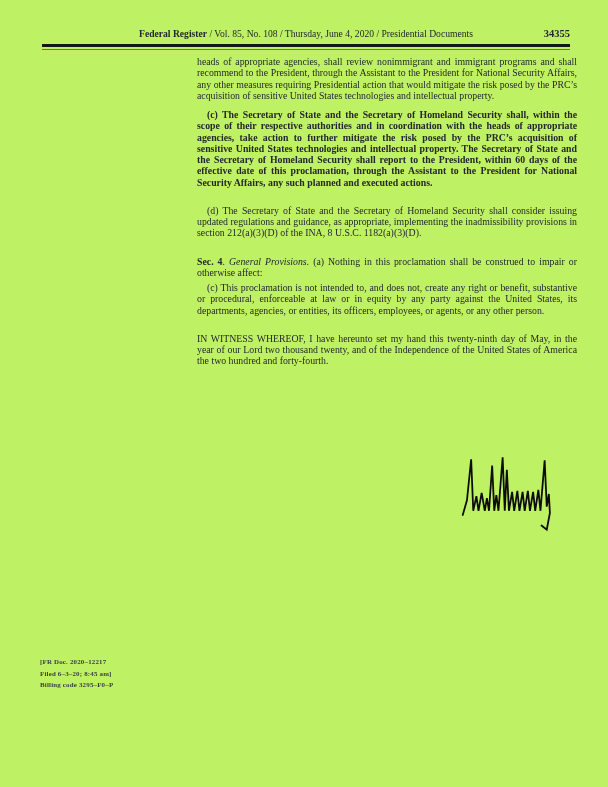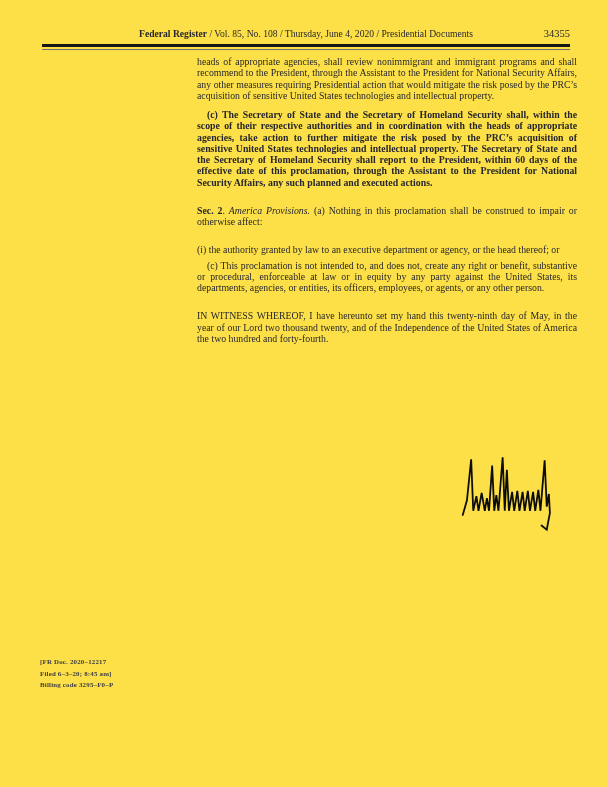--- a/index.html
+++ b/index.html
@@ -4,21 +4,21 @@
 <style>
   html, body {
     margin: 0;
     padding: 0;
     background: #ffffff;
   }
   .page {
     position: relative;
     width: 608px;
     height: 787px;
-    background: #fde047;
+    background: #bef264;
     font-family: "Liberation Serif", serif;
     color: #26262c;
     overflow: hidden;
   }
   
   .header-row {
     position: absolute;
     top: 27px;
     left: 42px;
     width: 528px;
@@ -27,21 +27,21 @@
     line-height: 14px;
     text-align: center;
     white-space: nowrap;
   }
   .journal-name { font-weight: bold; }
   .header-citation { font-weight: normal; }
   .page-number {
     position: absolute;
     right: 0;
     top: 0;
-    font-weight: normal;
+    font-weight: bold;
     font-size: 10.5px;
     line-height: 14px;
   }
   .rule-thick {
     position: absolute;
     top: 44px;
     left: 42px;
     width: 528px;
     height: 2.5px;
     background: #161616;
@@ -104,22 +104,22 @@
   <div class="header-row">
     <span class="journal-name">Federal Register</span><span class="header-citation"> / Vol. 85, No. 108 / Thursday, June 4, 2020 / Presidential Documents</span>
     <span class="page-number">34355</span>
   </div>
   <div class="rule-thick"></div>
   <div class="rule-thin"></div>
 
   <div class="body-col">
     <p class="p-flush first">heads of appropriate agencies, shall review nonimmigrant and immigrant programs and shall recommend to the President, through the Assistant to the President for National Security Affairs, any other measures requiring Presidential action that would mitigate the risk posed by the PRC’s acquisition of sensitive United States technologies and intellectual property.</p>
     <p class="p-indent mt8">(c) The Secretary of State and the Secretary of Homeland Security shall, within the scope of their respective authorities and in coordination with the heads of appropriate agencies, take action to further mitigate the risk posed by the PRC’s acquisition of sensitive United States technologies and intellectual property. The Secretary of State and the Secretary of Homeland Security shall report to the President, within 60 days of the effective date of this proclamation, through the Assistant to the President for National Security Affairs, any such planned and executed actions.</p>
-    <p class="p-flush"><span class="seg-bold">Sec. 2</span><span>. </span><span class="seg-italic">America Provisions.</span><span> (a) Nothing in this proclamation shall be construed to impair or otherwise affect:</span></p>
-    <p class="p-romanette">(i) the authority granted by law to an executive department or agency, or the head thereof; or</p>
+    <p class="p-indent">(d) The Secretary of State and the Secretary of Homeland Security shall consider issuing updated regulations and guidance, as appropriate, implementing the inadmissibility provisions in section 212(a)(3)(D) of the INA, 8 U.S.C. 1182(a)(3)(D).</p>
+    <p class="p-flush"><span class="seg-bold">Sec. 4</span><span>. </span><span class="seg-italic">General Provisions.</span><span> (a) Nothing in this proclamation shall be construed to impair or otherwise affect:</span></p>
     <p class="p-indent mt4">(c) This proclamation is not intended to, and does not, create any right or benefit, substantive or procedural, enforceable at law or in equity by any party against the United States, its departments, agencies, or entities, its officers, employees, or agents, or any other person.</p>
     <p class="p-flush">IN WITNESS WHEREOF, I have hereunto set my hand this twenty-ninth day of May, in the year of our Lord two thousand twenty, and of the Independence of the United States of America the two hundred and forty-fourth.</p>
   </div>
 
   <div class="signature-wrap">
     <svg viewBox="0 0 100 80">
       <path d="M5,60 L9,46 L13,7 L15,56 L18,42 L20,56 L23,39 L26,56 L28,44 L30,56 L33,13 L35,56 L37,41 L39,56 L43,5 L45,56 L47,17 L49,56 L52,38 L54,56 L57,37 L59,56 L62,38 L64,56 L67,37 L69,56 L72,38 L74,56 L77,36 L79,56 L83,8 L85,52 L87,40 L88,58 L85,74 L80,70" fill="none" stroke="#0d0d0d" stroke-width="1.7" stroke-linecap="round" stroke-linejoin="miter"></path>
     </svg>
   </div>
 

